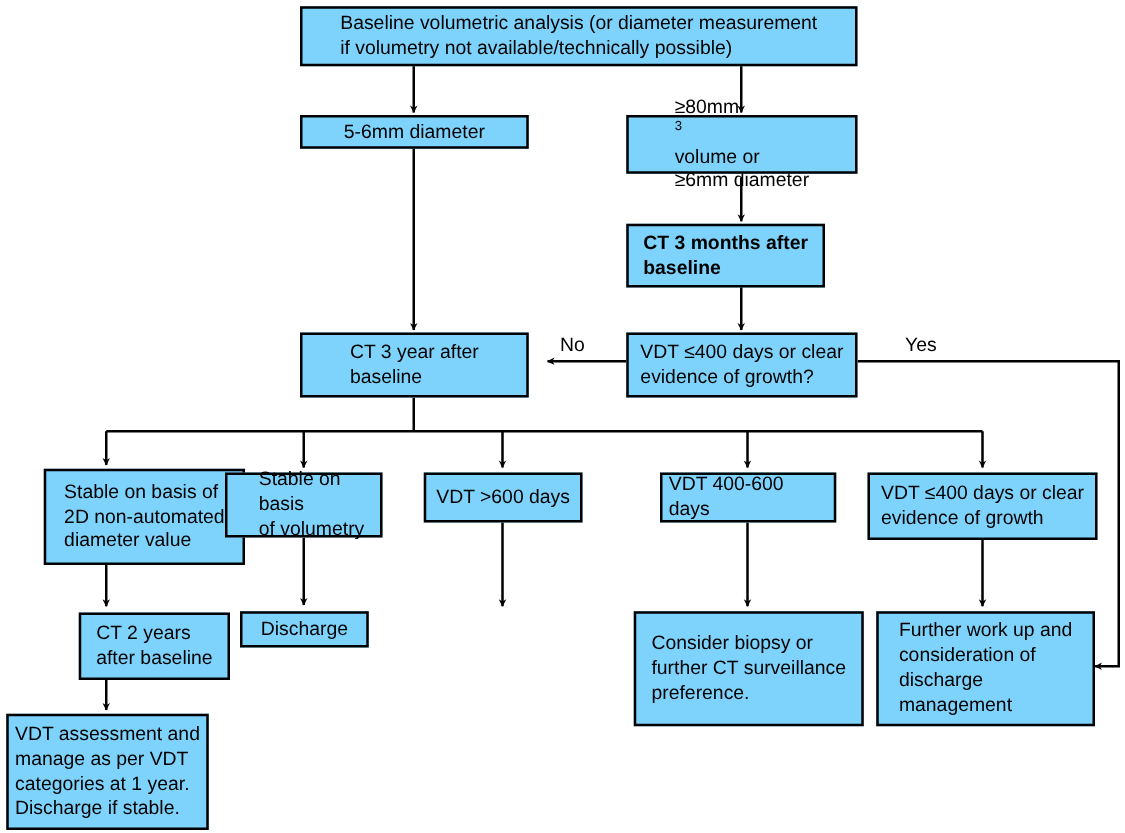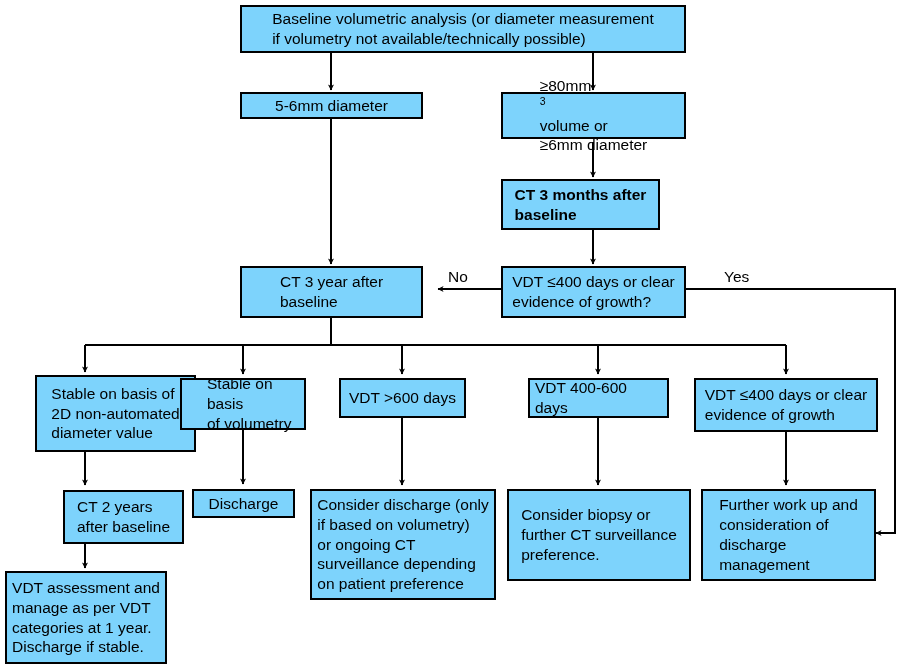--- a/index.html
+++ b/index.html
@@ -174,29 +174,20 @@
     <div>
       <span>CT 2 years</span>
       <span>after baseline</span>
     </div>
   </div>
 
   <div class="node" style="left:192px; top:489px; width:103px; height:29px;">
     <span>Discharge</span>
   </div>
 
-  <div class="node" style="left:310px; top:489px; width:186px; height:111px;">
-    <div>
-      <span>Consider discharge (only</span>
-      <span>if based on volumetry)</span>
-      <span>or ongoing CT</span>
-      <span>surveillance depending</span>
-      <span>on patient preference</span>
-    </div>
-  </div>
 
   <div class="node" style="left:507px; top:489px; width:184px; height:92px;">
     <div>
       <span>Consider biopsy or</span>
       <span>further CT surveillance</span>
       <span>preference.</span>
     </div>
   </div>
 
   <div class="node" style="left:701px; top:489px; width:175px; height:92px;">

